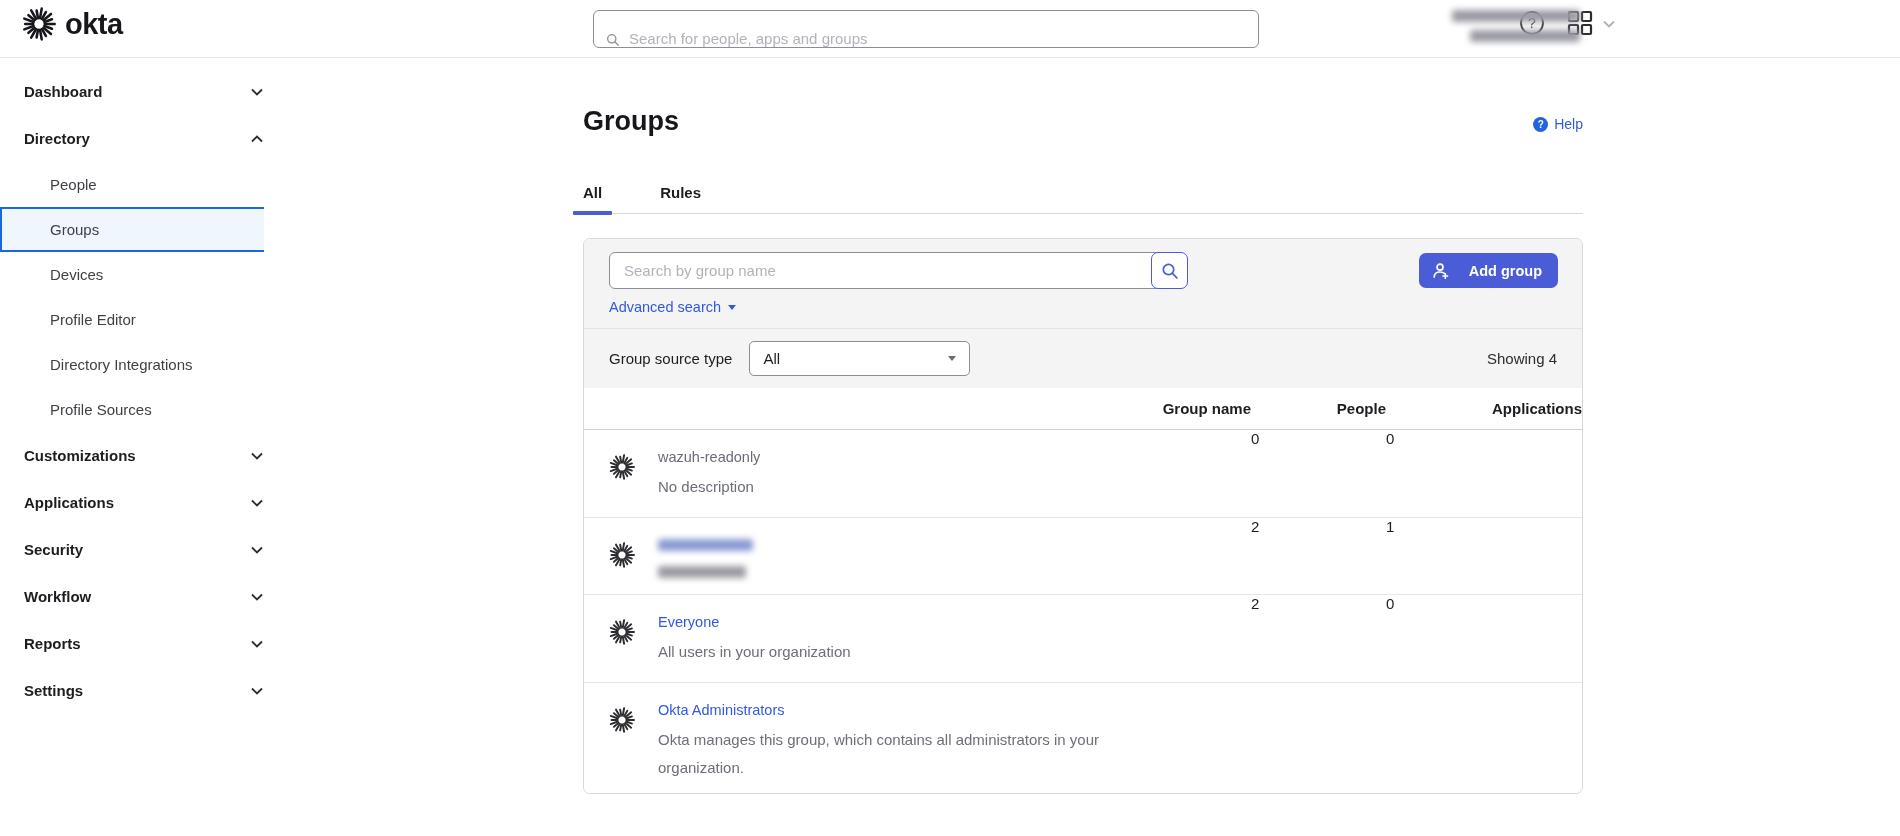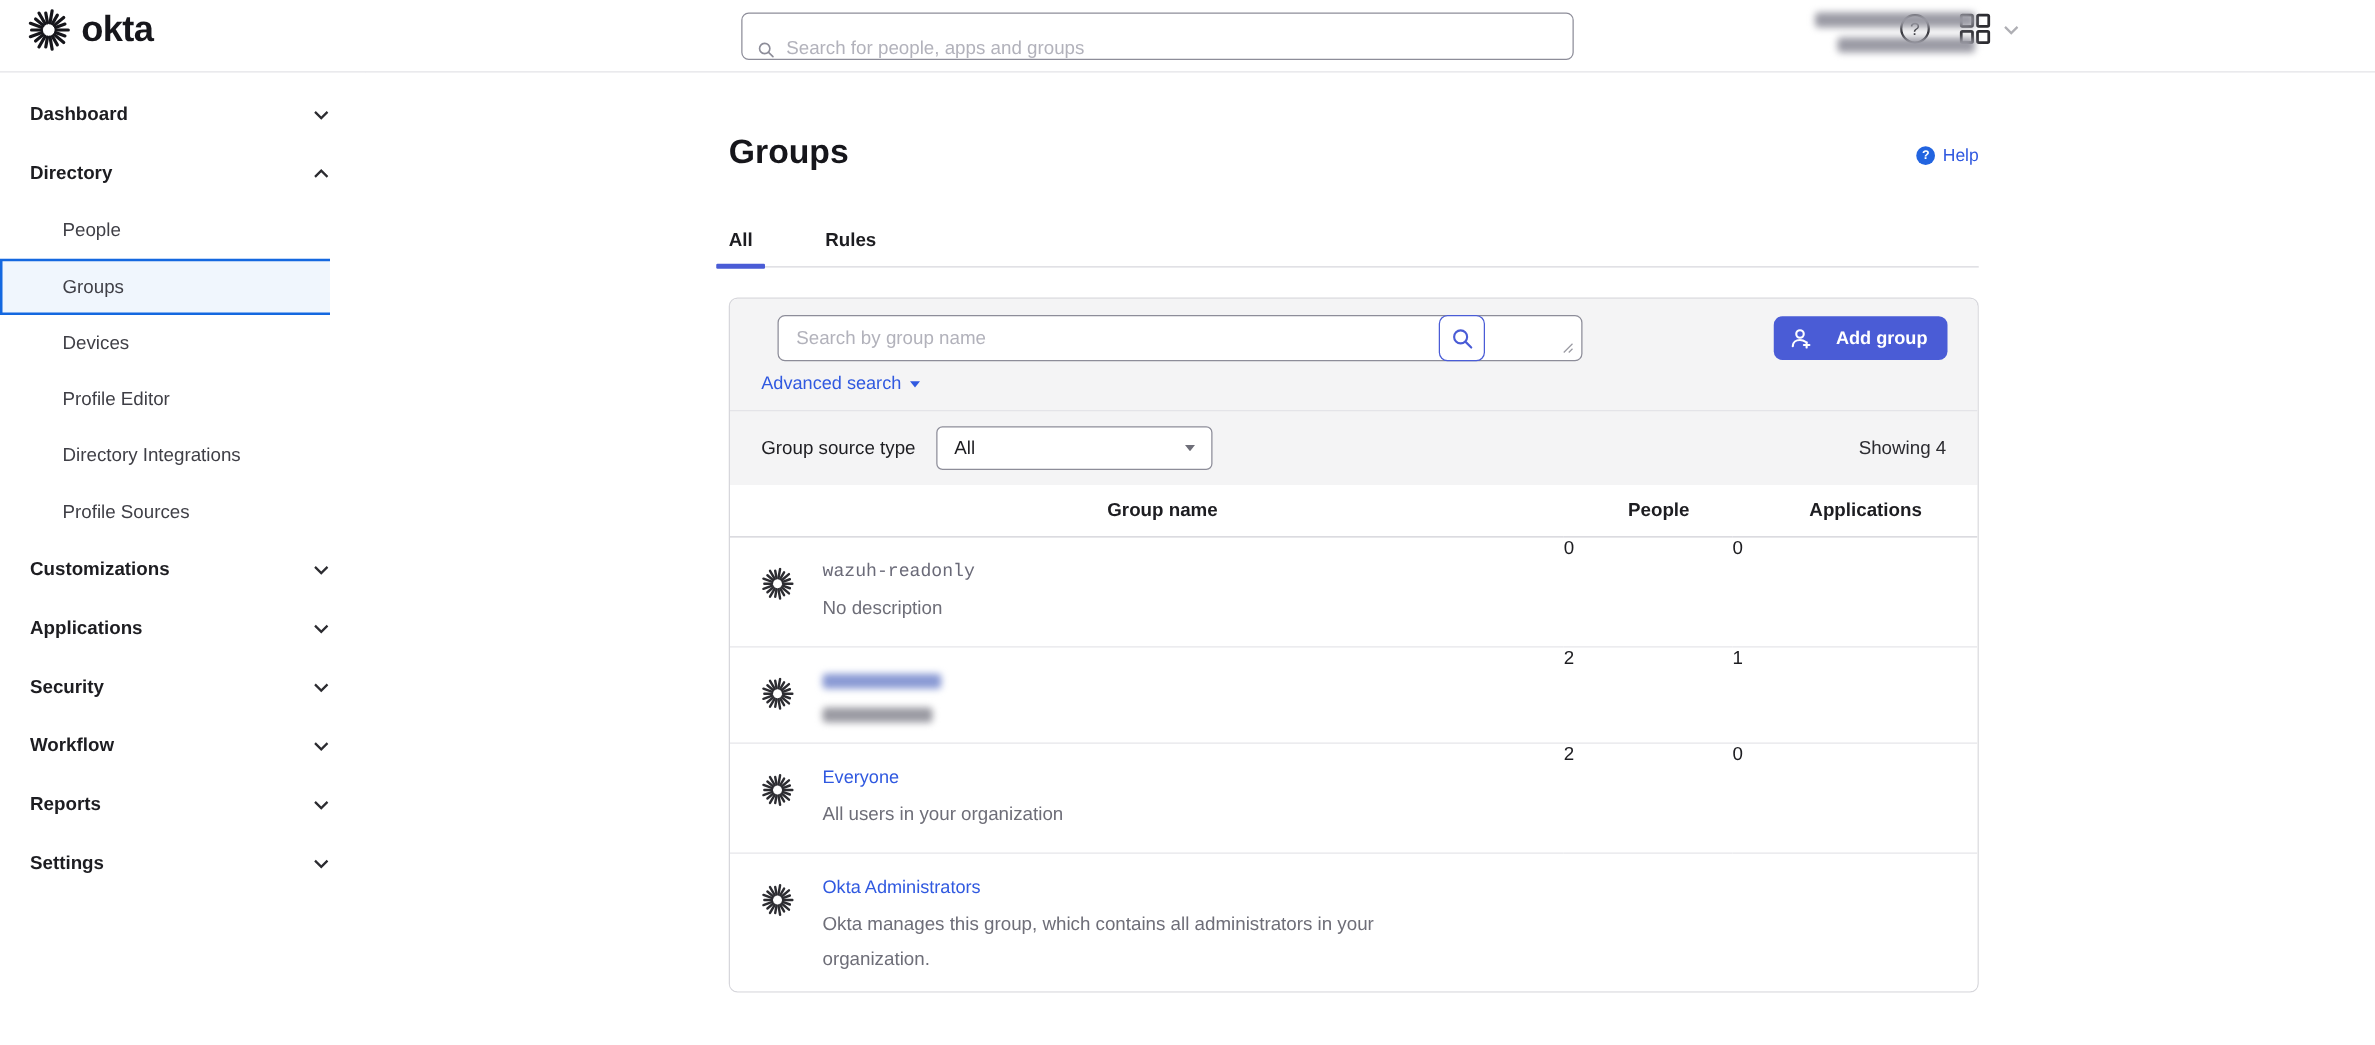--- a/index.html
+++ b/index.html
@@ -37,46 +37,46 @@
   .help-badge { width:15px; height:15px; border-radius:50%; background:#2264e0; color:#fff; font-size:10px; font-weight:bold; display:flex; align-items:center; justify-content:center; }
   .help-text { color:#3059e0; font-size:14px; }
 
   .tabs { position:absolute; left:0; top:120px; width:1000px; border-bottom:1px solid #d8d8dd; display:flex; gap:24px; }
   .tab { padding:6px 10px 12px 10px; font-size:15px; font-weight:bold; color:#1d1d21; cursor:pointer; position:relative; margin-left:-10px; }
   .tab + .tab { margin-left:14px; }
   .tab.active::after { content:""; position:absolute; left:0; right:0; bottom:-2px; height:4px; background:#4a5cd6; border-radius:1px; }
 
   .card { position:absolute; left:0; top:180px; width:1000px; height:556px; border:1px solid #d7d7dc; border-radius:7px; overflow:hidden; background:#fff; }
   .panel-top { height:89px; background:#f4f4f5; position:relative; }
-  .group-search { position:absolute; left:25px; top:13px; width:644px; height:37px; background:#fff; border:1px solid #8d8d99; border-radius:6px; display:flex; align-items:center; padding:0 14px;margin-left:13px; }
+  .group-search { position:absolute; left:25px; top:13px; width:577px; height:37px; background:#fff; border:1px solid #8d8d99; border-radius:6px; display:flex; align-items:center; padding:0 14px; }
   .group-search input { border:none; outline:none; flex:1; font-size:15px; font-family:"Liberation Sans",sans-serif; background:transparent; color:#1d1d21; }
   .group-search input::placeholder { color:#b2b2bb; }
   .grip { position:absolute; right:6px; bottom:5px; }
   .search-btn { position:absolute; left:567px; top:13px; width:37px; height:37px; background:#fff; border:1.5px solid #4a5cd6; border-radius:7px; display:flex; align-items:center; justify-content:center; cursor:pointer; }
   .add-group-btn { position:absolute; right:24px; top:14px; height:35px; padding:0 16px 0 13px; background:#4a5cd6; border:none; border-radius:7px; color:#fff; font-size:14.5px; font-weight:bold; display:flex; align-items:center; gap:20px; cursor:pointer; font-family:"Liberation Sans",sans-serif; }
   .adv-link { position:absolute; left:25px; top:60px; display:flex; align-items:center; gap:7px; color:#3059e0; font-size:14.5px; cursor:pointer; text-decoration:none; }
   .tri-down { width:0; height:0; border-left:4px solid transparent; border-right:4px solid transparent; border-top:5px solid #3059e0; }
 
   .filter-row { height:60px; background:#f4f4f5; border-top:1px solid #e4e4e8; display:flex; align-items:center; padding:0 25px; }
   .filter-label { font-size:15px; color:#1d1d21; }
   .select-box { margin-left:17px; width:221px; height:35px; background:#fff; border:1px solid #8d8d99; border-radius:5px; display:flex; align-items:center; justify-content:space-between; padding:0 13px; font-size:15px; cursor:pointer; }
   .select-box .tri { width:0; height:0; border-left:4px solid transparent; border-right:4px solid transparent; border-top:5px solid #6e6e78; }
   .showing { margin-left:auto; font-size:15px; color:#2c2c31; }
 
   table.groups { width:100%; border-collapse:collapse; background:#fff; }
-  table.groups th { text-align:center; font-size:15px; font-weight:bold; color:#1d1d21; height:41px; border-bottom:1px solid #cfd0d6; padding:0; }
+  table.groups th { text-align:right; font-size:15px; font-weight:bold; color:#1d1d21; height:41px; border-bottom:1px solid #cfd0d6; padding:0; }
   table.groups th.c-name { padding-left:25px; width:667px; }
   table.groups th.c-people { padding-left:17px; width:135px; }
   table.groups th.c-apps { padding-left:17px; }
   table.groups td { border-bottom:1px solid #e6e6ea; vertical-align:top; padding:0; }
   .row-inner { display:flex; align-items:flex-start; padding:18px 0 16px 25px; }
   .row-icon { width:26px; height:26px; margin-top:6px; flex:0 0 auto; }
   .row-text { margin-left:23px; }
   .g-name { font-size:14.5px; color:#3059e0; text-decoration:none; display:inline-block; }
-  .g-name.muted { color:#6a6a78;font-family:Liberation Mono, monospace; }
+  .g-name.muted { color:#6a6a78; }
   .g-desc { font-size:15px; color:#6e6e78; margin-top:7px; line-height:28px; max-width:490px; }
   td.num { font-size:15px; color:#1d1d21; padding:18px 0 0 17px; }
   .name-blur { width:95px; height:12px; background:#8a9ad4; border-radius:3px; filter:blur(3px); margin-top:3px; }
   .desc-blur { width:88px; height:12px; background:#9a9aa2; border-radius:3px; filter:blur(3px); margin-top:15px; }
 </style>
 </head>
 <body>
 
 <header class="topbar">
   <div class="brand">

